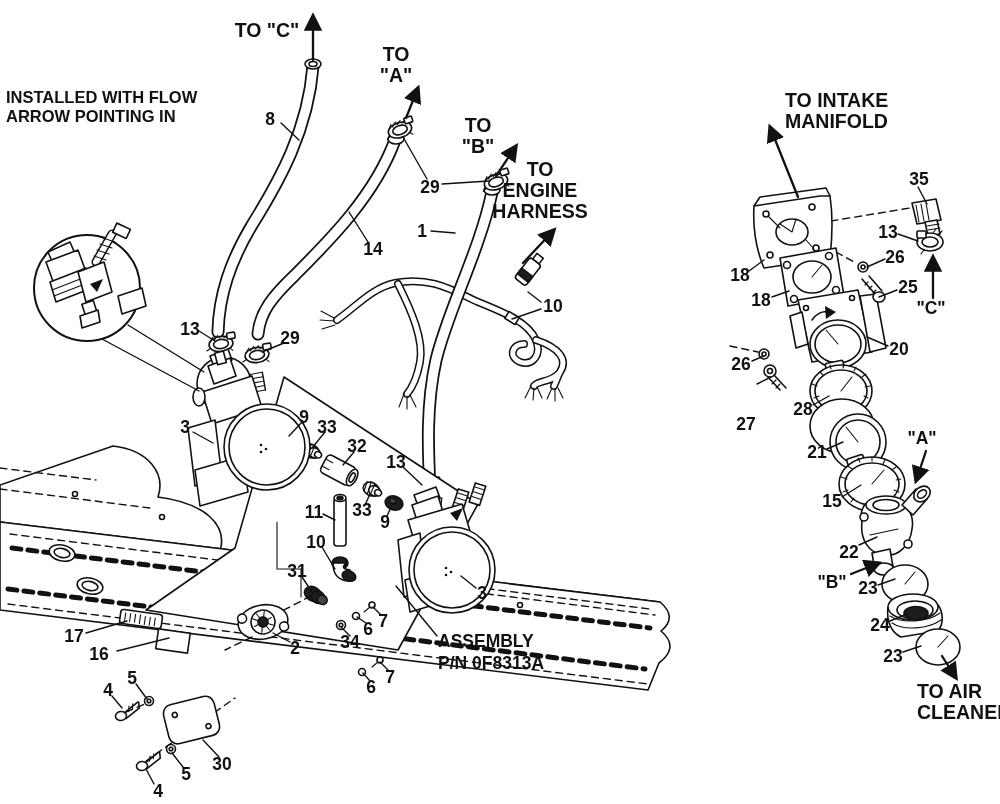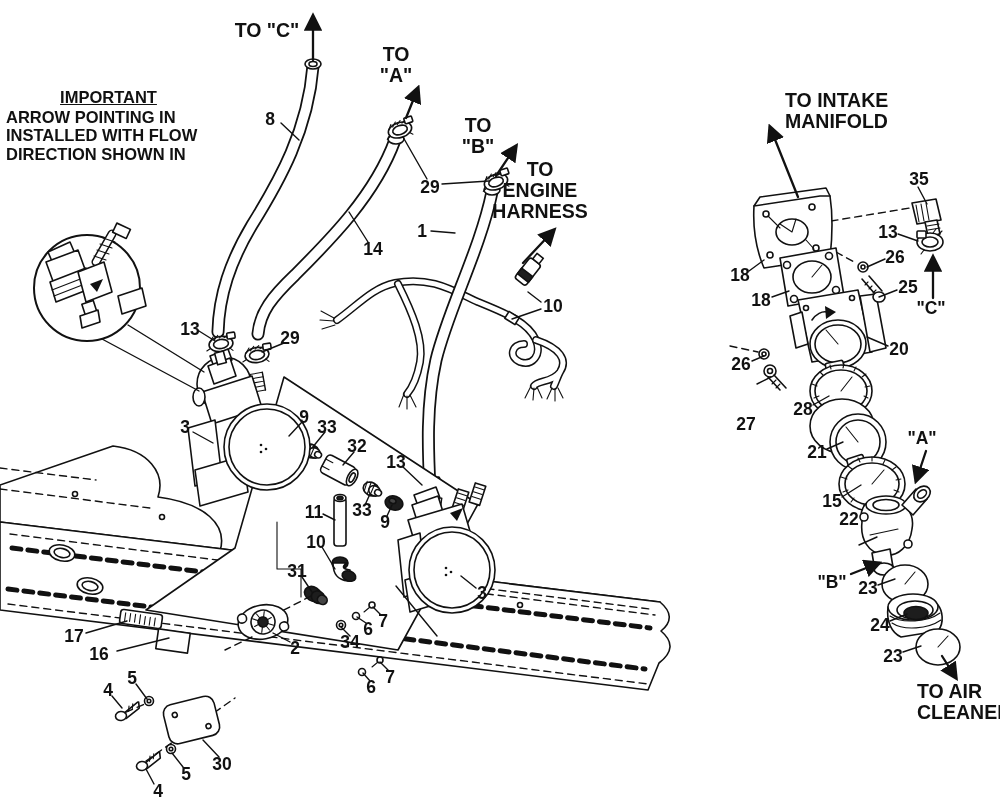--- a/index.html
+++ b/index.html
@@ -444,26 +444,28 @@
     <path class="ar" marker-end="url(#ah)" d="M523,263 L554,230"></path>
     <path class="ar" marker-end="url(#ah)" d="M798,197 L770,127"></path>
     <path class="ar" marker-end="url(#ah)" d="M942,656 L956,678"></path>
     <path class="ar" marker-end="url(#ah)" d="M926,451 L916,481"></path>
     <path class="ar" marker-end="url(#ah)" d="M851,574 L879,563"></path>
     <path class="ar" marker-end="url(#ah)" d="M933,298 L933,257"></path>
   </g>
 </svg>
 
 <div class="note">
-  <div class="t">IMPORTANT</div>
+  <div>INSTALLED WITH FLOW</div>
   <div>ARROW POINTING IN</div>
-  <div>INSTALLED WITH FLOW</div>
-  <div>DIRECTION SHOWN IN</div>
 </div>
 
+<div class="asm">
+  <div>ASSEMBLY</div>
+  <div>P/N 0F8313A</div>
+</div>
 
 <div class="layer">
       <div class="dir" style="left: 267px; top: 20px;">
         <div>TO "C"</div>
       </div>
       <div class="dir" style="left: 396px; top: 44px;">
         <div>TO</div>
         <div>"A"</div>
       </div>
       <div class="dir" style="left: 478px; top: 115px;">
@@ -521,21 +523,21 @@
       <div class="co" style="left: 895px; top: 257px;">26</div>
       <div class="co" style="left: 908px; top: 287px;">25</div>
       <div class="co" style="left: 740px; top: 275px;">18</div>
       <div class="co" style="left: 761px; top: 300px;">18</div>
       <div class="co" style="left: 899px; top: 349px;">20</div>
       <div class="co" style="left: 741px; top: 364px;">26</div>
       <div class="co" style="left: 746px; top: 387px; margin-top: 37px;">27</div>
       <div class="co" style="left: 803px; top: 409px;">28</div>
       <div class="co" style="left: 817px; top: 452px;">21</div>
       <div class="co" style="left: 832px; top: 501px;">15</div>
-      <div class="co" style="left: 849px; top: 519px;">22</div>
+      <div class="co" style="left: 849px; top: 552px;">22</div>
       <div class="co" style="left: 868px; top: 588px;">23</div>
       <div class="co" style="left: 880px; top: 625px;">24</div>
       <div class="co" style="left: 893px; top: 656px;">23</div>
     </div>
 <div class="layer">
       <div class="co" style="left: 922px; top: 438px;">"A"</div>
       <div class="co" style="left: 832px; top: 582px;">"B"</div>
       <div class="co" style="left: 931px; top: 308px;">"C"</div>
     </div>
 

